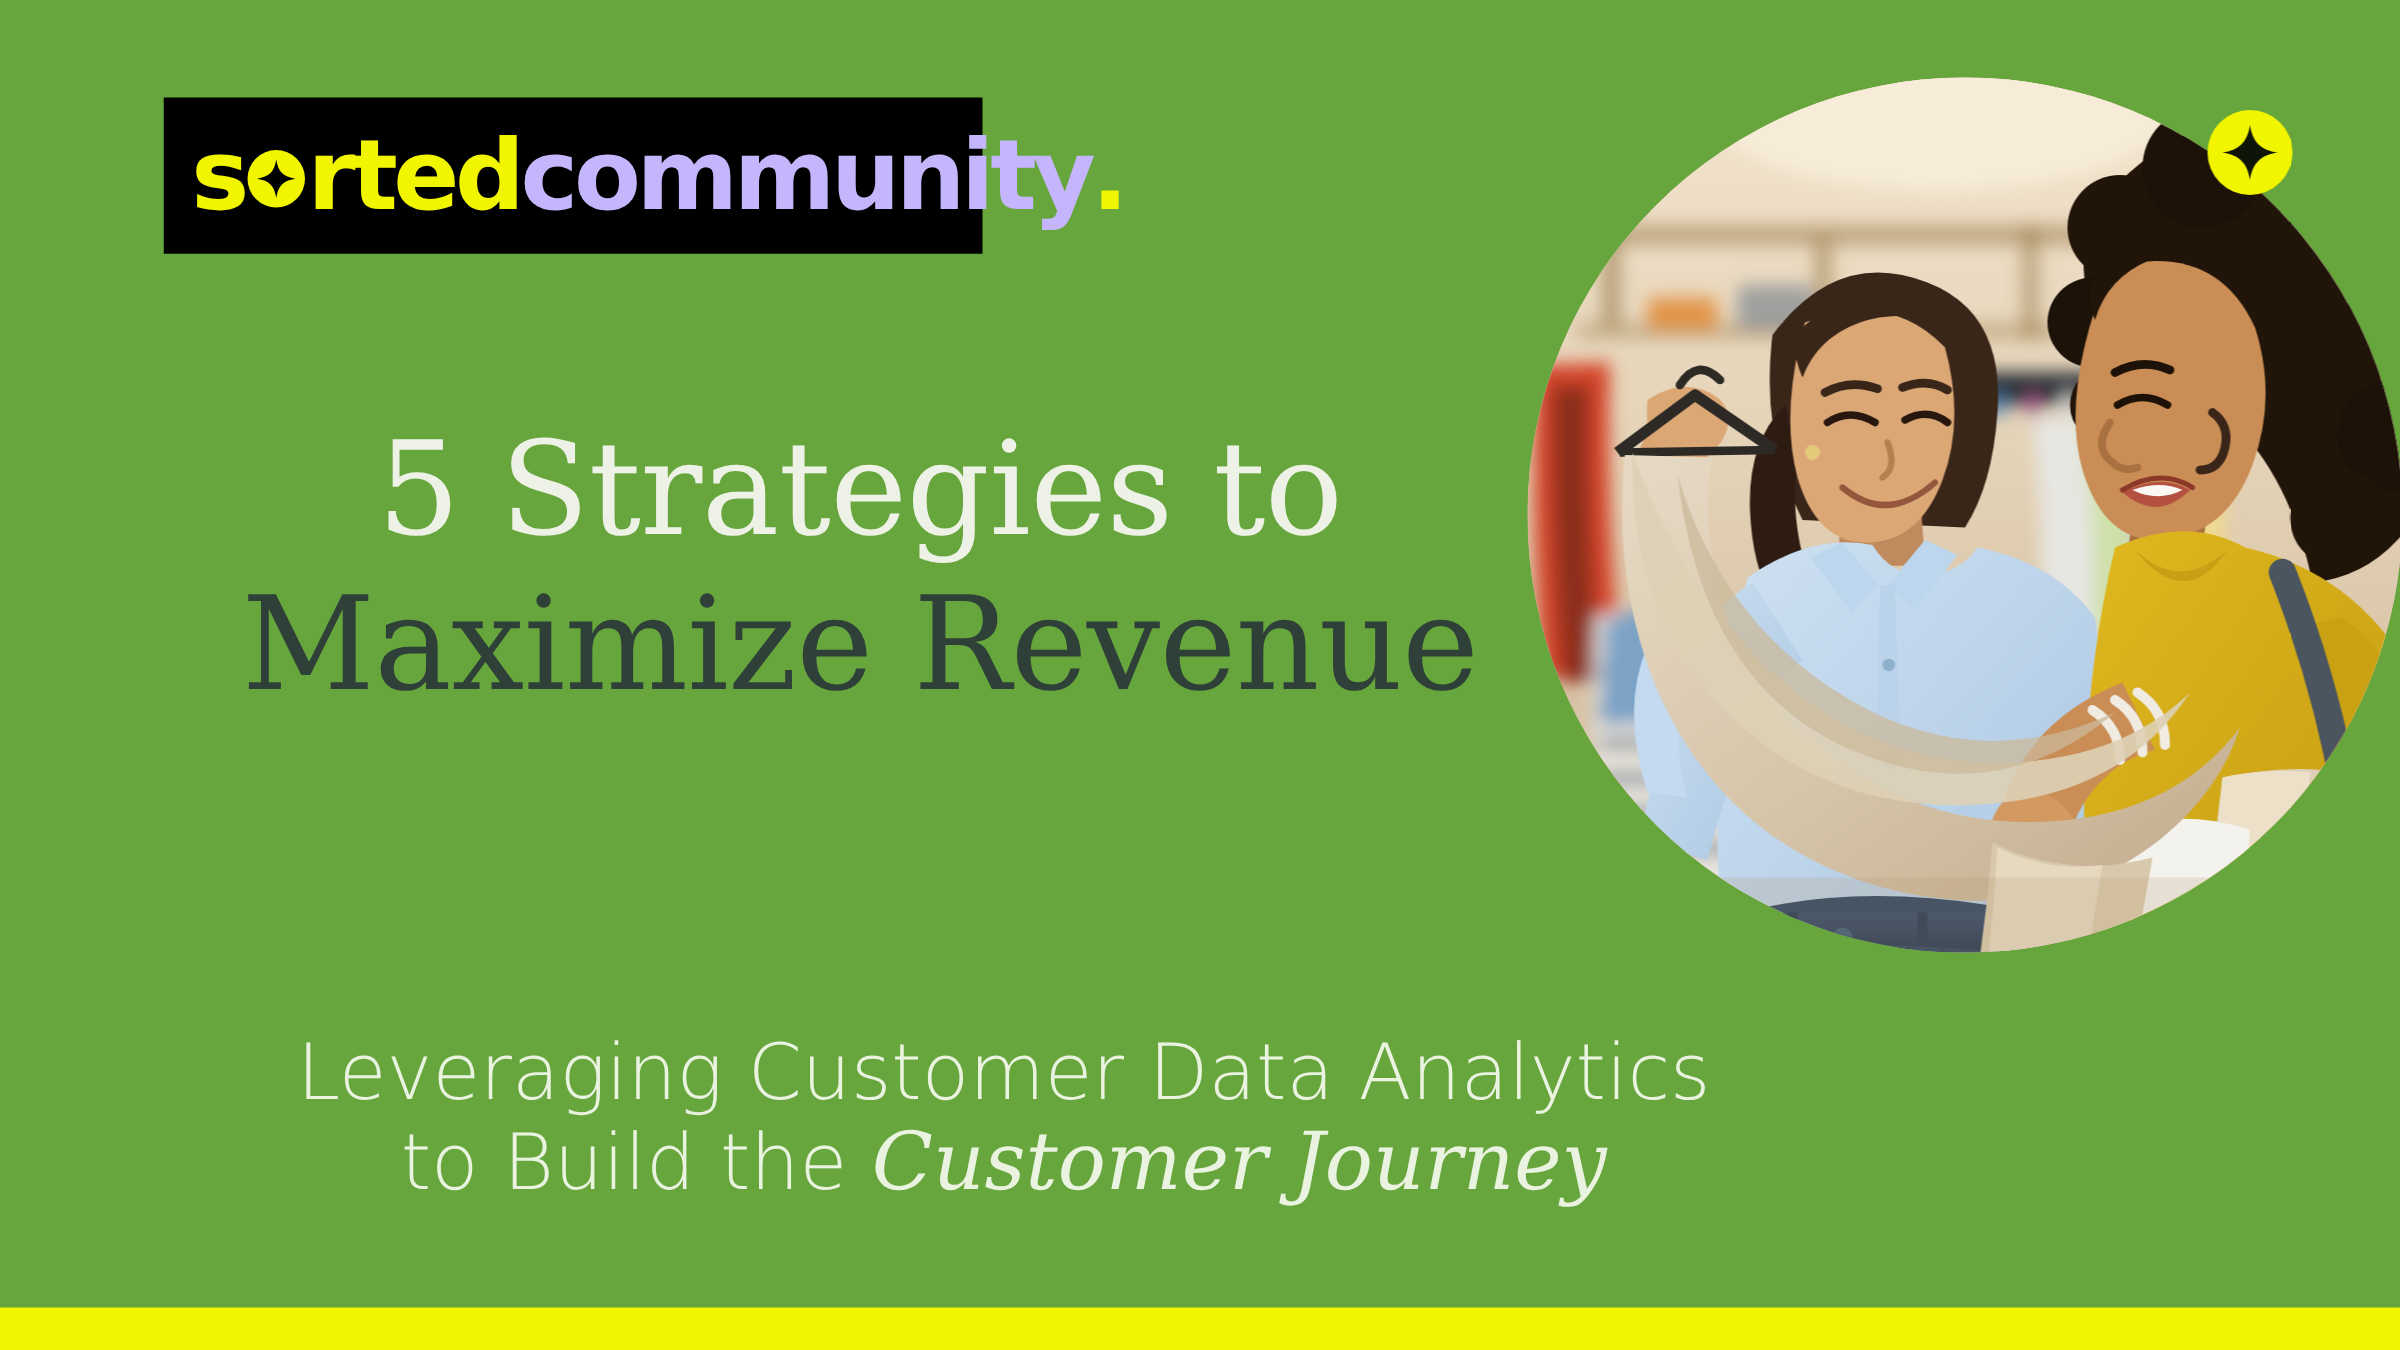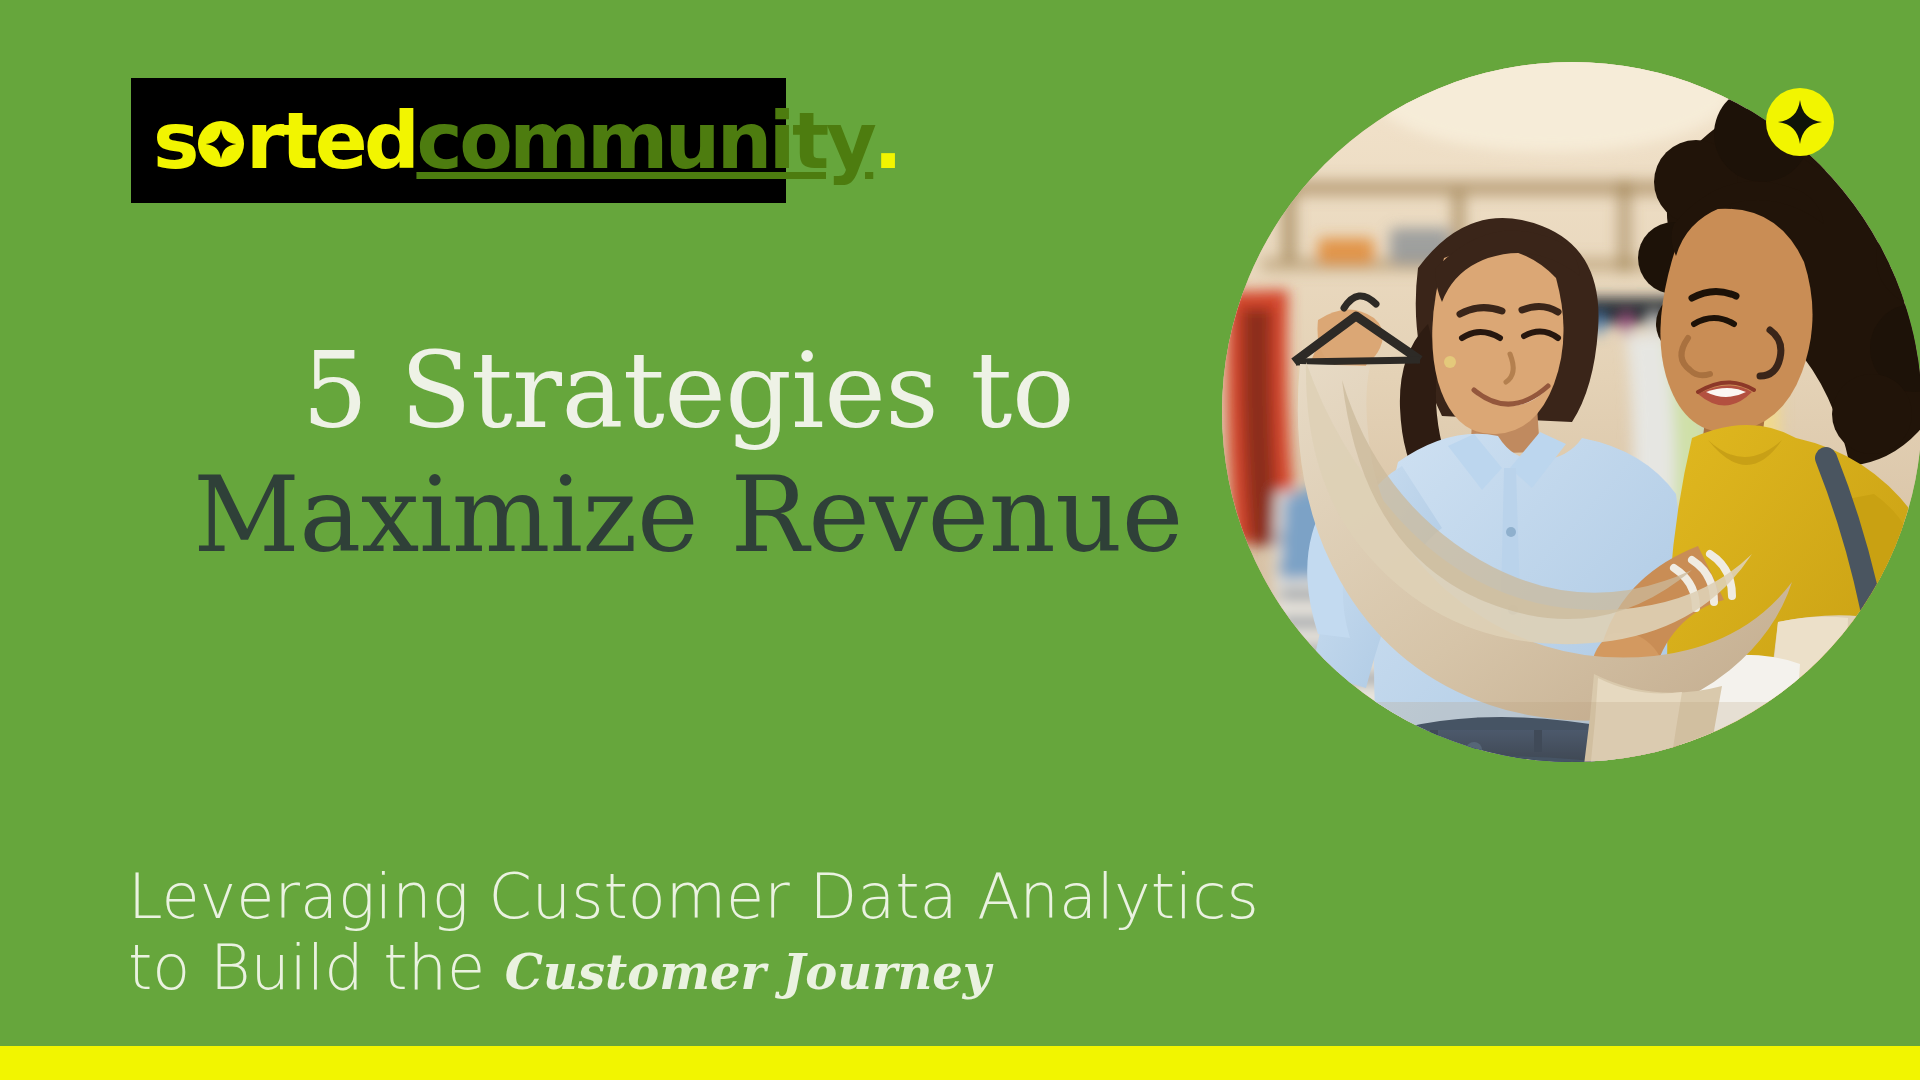--- a/index.html
+++ b/index.html
@@ -66,21 +66,21 @@
     background: #f2f500;
   }
   .logo-o-wrap .star {
     position: absolute;
     left: 9px;
     bottom: 8px;
     width: 32px;
     height: 32px;
   }
   .logo-sorted-b { color: #f2f500; text-align: center; }
-  .logo-community { color: #4d7c0f; text-decoration: underline; }
+  .logo-community { color: #c4b5fd; }
   .logo-dot { color: #f2f500; }
 
   
   .headline {
     position: absolute;
     left: 128px;
     top: 330px;
     width: 1120px;
     font-family: "DejaVu Serif", "Liberation Serif", serif;
     font-weight: 400;
@@ -90,35 +90,36 @@
     text-align: center;
   }
   .hl-line { display: block; white-space: nowrap; }
   .hl-light { color: #eef2e6; }
   .hl-dark  { color: #2f4038; }
 
   
   .subtitle {
     position: absolute;
     left: 128px;
-    top: 862px;
+    top: 823px;
     width: 1350px;
     font-family: "DejaVu Sans", "Liberation Sans", sans-serif;
     font-weight: 300;
     font-size: 62px;
     line-height: 1.14;
     color: #eaf2e0;
     letter-spacing: 0px;
+    text-align: center;
   }
   .sub-line { display: block; white-space: nowrap; }
   .sub-italic {
     font-family: "DejaVu Serif", "Liberation Serif", serif;
     font-style: italic;
-    font-weight: 700;
-    font-size: 48px;
+    font-weight: 400;
+    font-size: 64px;
   }
 
   
   .photo-circle {
     position: absolute;
     left: 1222px;
     top: 62px;
     width: 700px;
     height: 700px;
     border-radius: 50%;

